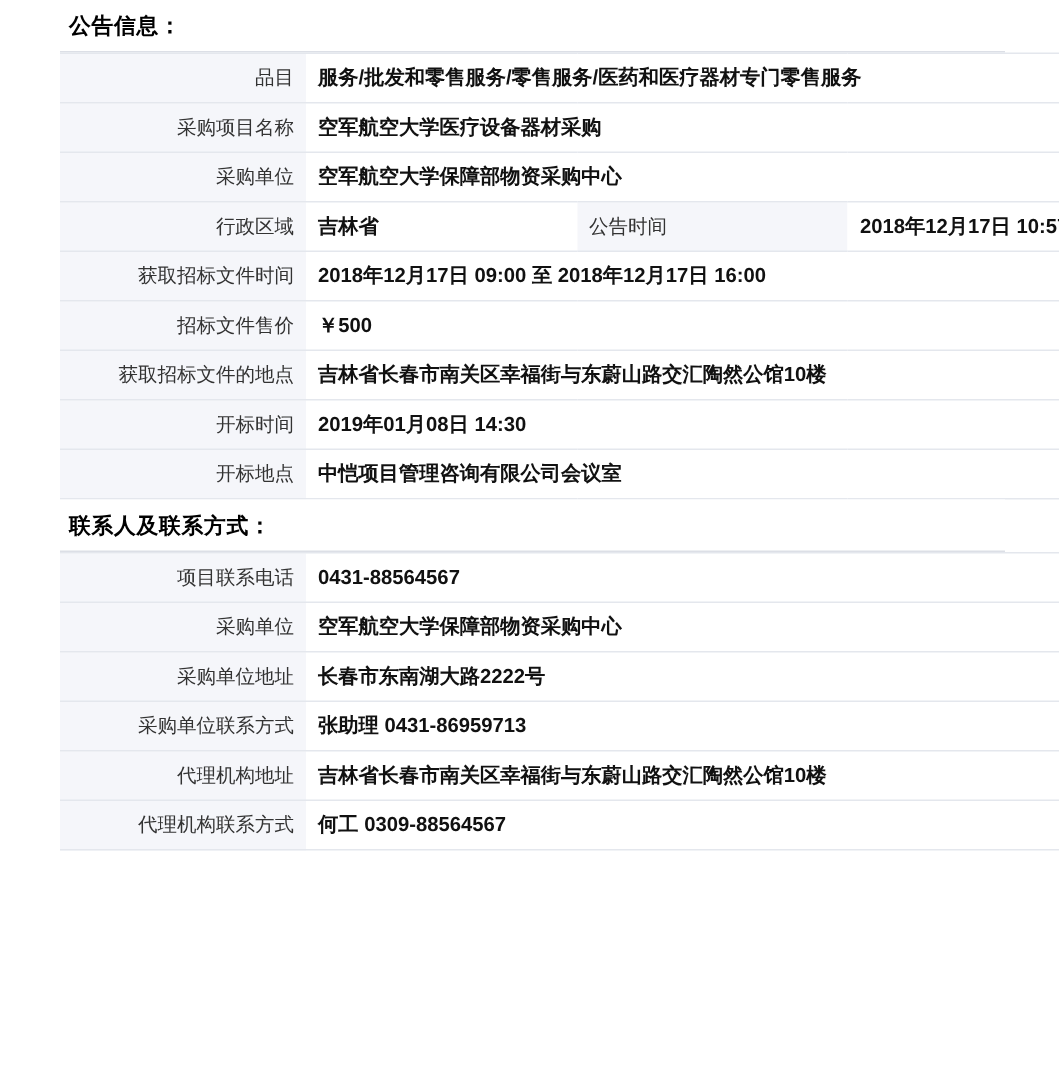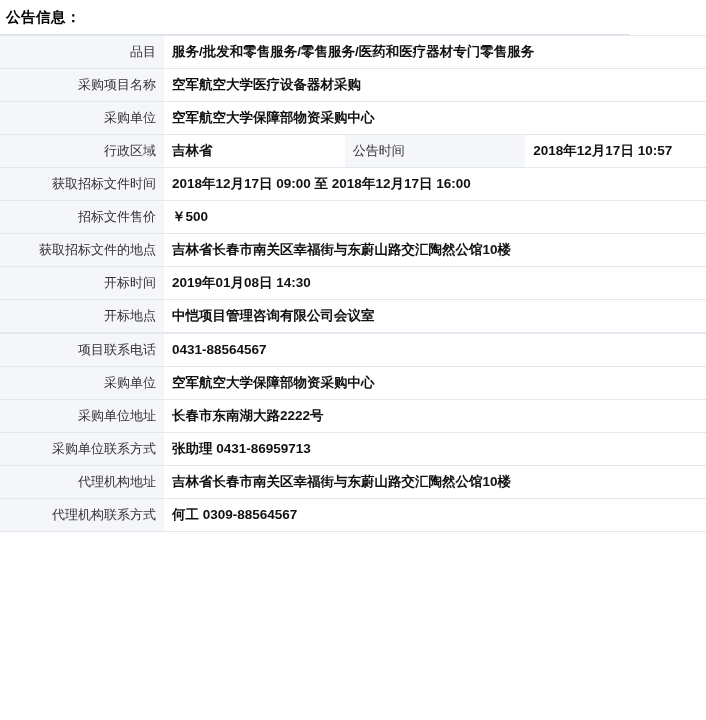--- a/index.html
+++ b/index.html
@@ -12,20 +12,21 @@
     height: 720px;
     font-family: "Liberation Sans", "DejaVu Sans", sans-serif;
     font-size: 13.5px;
     color: #111111;
     overflow: hidden;
   }
   .page {
     width: 630px;
     box-sizing: border-box;
     padding: 0;
+    margin-left: 40px;
   }
   .section-title {
     font-weight: bold;
     font-size: 14.5px;
     color: #000000;
     padding: 8px 6px 7px 6px;
     border-bottom: 1px solid #dcdfe6;
     background: #ffffff;
     letter-spacing: 0.5px;
   }
@@ -122,20 +123,21 @@
         <td class="label">开标时间</td>
         <td class="value bold" colspan="3">2019年01月08日 14:30</td>
       </tr>
       <tr>
         <td class="label">开标地点</td>
         <td class="value bold" colspan="3">中恺项目管理咨询有限公司会议室</td>
       </tr>
     </tbody>
   </table>
 
+  <div class="section-title">联系人及联系方式：</div>
   <table class="info">
     <tbody>
       <tr>
         <td class="label">项目联系电话</td>
         <td class="value bold">0431-88564567</td>
       </tr>
       <tr>
         <td class="label">采购单位</td>
         <td class="value bold">空军航空大学保障部物资采购中心</td>
       </tr>

